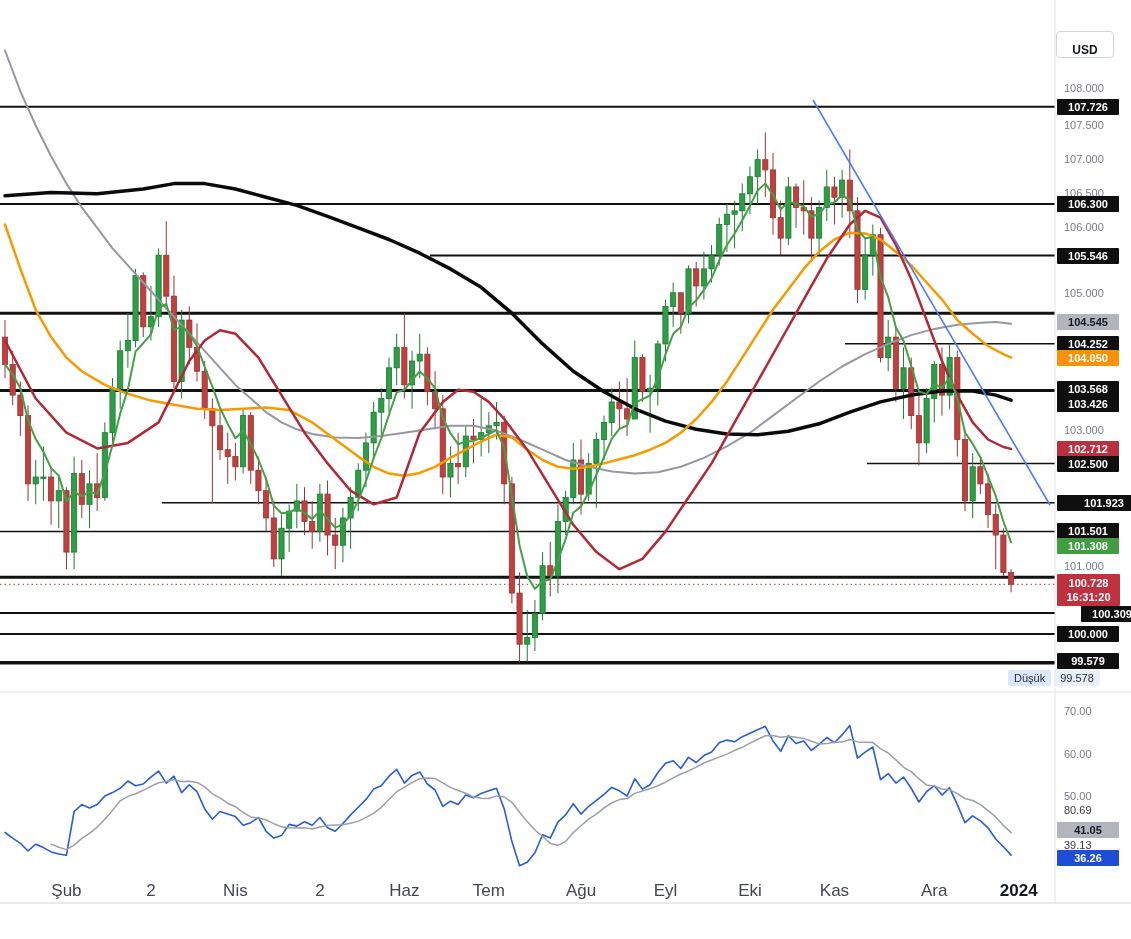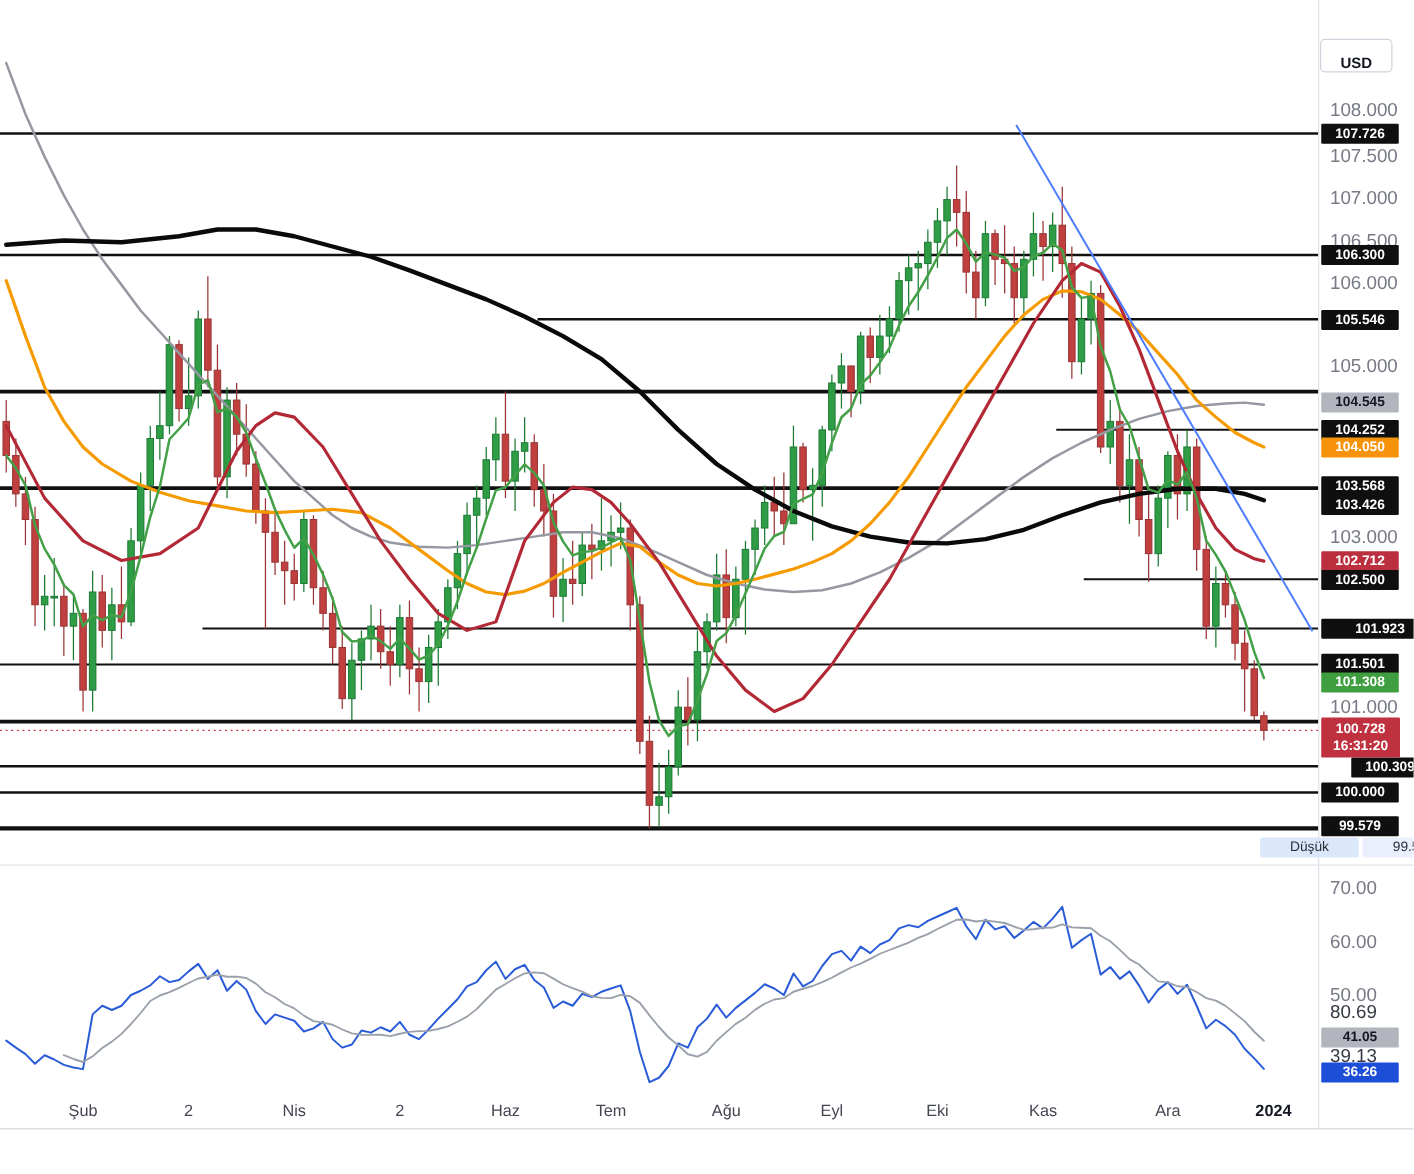--- a/index.html
+++ b/index.html
@@ -1,31 +1,31 @@
 <!DOCTYPE html>
 <html><head>
 <meta charset="utf-8">
 <style>
   html,body{margin:0;padding:0;background:#fff;}
   #stage{position:relative;width:1131px;height:939px;background:#ffffff;overflow:hidden;
          font-family:"Liberation Sans",sans-serif;}
   #plot{position:absolute;left:0;top:0;}
-  .axis-tick{position:absolute;left:1064px;transform:translateY(-50%);font-size:15px;color:#787b86;
+  .axis-tick{position:absolute;left:1064px;transform:translateY(-50%);font-size:11px;color:#787b86;
              white-space:nowrap;}
   .badge{position:absolute;left:1057px;width:62px;transform:translateY(-50%);text-align:center;
          font-size:11px;font-weight:700;color:#fff;padding:2px 0;border-radius:1px;white-space:nowrap;}
-  .xlab{position:absolute;top:881px;transform:translateX(-50%);font-size:13px;color:#434651;}
+  .xlab{position:absolute;top:881px;transform:translateX(-50%);font-size:17px;color:#434651;}
   .xlab.bold{font-weight:700;color:#131722;}
   #usd-btn{position:absolute;left:1056px;top:31px;width:56px;height:25px;border:1px solid #d1d4dc;
            border-radius:4px;background:#fff;display:flex;align-items:flex-end;justify-content:center;
            font-size:12px;font-weight:600;color:#131722;cursor:pointer;}
   #cur-badge{position:absolute;left:1057px;top:574px;width:63px;border-radius:1px;text-align:center;
              font-size:11px;font-weight:700;color:#fff;padding:2px 0;line-height:14px;}
   #low-row{position:absolute;top:670px;left:1008px;display:flex;gap:3px;font-size:11px;color:#2a2e39;}
-  #low-row .pill{padding:2px 24px;border-radius:2px;}
+  #low-row .pill{padding:2px 6px;border-radius:2px;}
   .scale-col{position:absolute;top:0;height:903px;left:1055px;width:76px;cursor:ns-resize;}
   .time-scale{position:absolute;left:0;top:872px;width:1055px;height:31px;cursor:ew-resize;}
 </style>
 </head>
 <body>
 
 <div id="stage">
   <svg id="plot" width="1131" height="939">
       <line x1="0" y1="106.70050000000006" x2="1055" y2="106.70050000000006" stroke="#111111" stroke-width="2"></line>
       <line x1="0" y1="204.0250000000002" x2="1055" y2="204.0250000000002" stroke="#111111" stroke-width="2"></line>

